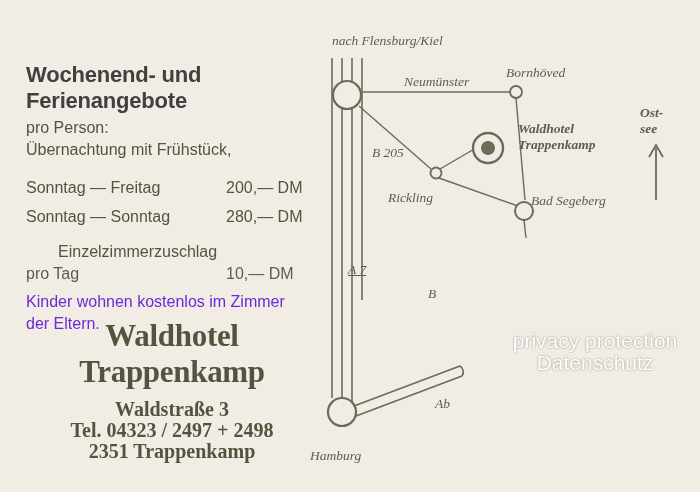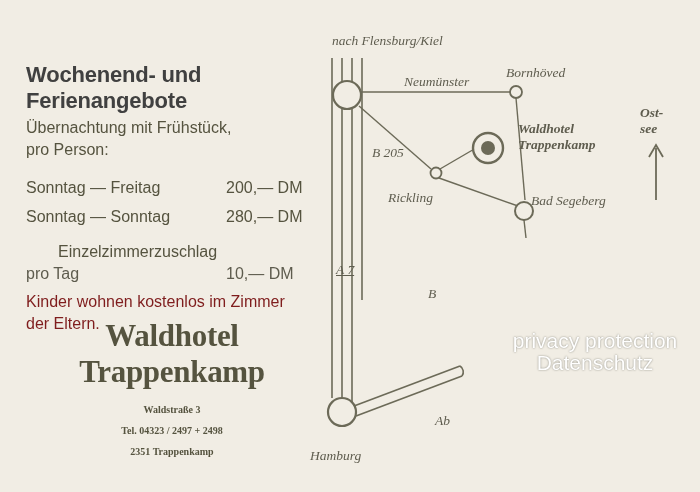--- a/index.html
+++ b/index.html
@@ -64,21 +64,21 @@
     display: flex;
     align-items: center;
     font-size: 16px;
     line-height: 22px;
   }
   .extra-row .price-label { flex: 0 0 200px; }
   .kids {
     font-size: 16px;
     line-height: 22px;
     margin-top: 6px;
-    color: #7f1d1d;
+    color: #6d28d9;
   }
 
   
   .hotel-block {
     position: absolute;
     left: 22px;
     top: 318px;
     width: 300px;
     text-align: center;
     color: #55533f;
@@ -91,21 +91,21 @@
     margin-bottom: 9px;
   }
   .hotel-family {
     font-family: "Liberation Serif", serif;
     font-size: 15px;
     font-weight: bold;
     margin-bottom: 6px;
   }
   .hotel-line {
     font-family: "Liberation Serif", serif;
-    font-size: 10px;
+    font-size: 20px;
     font-weight: bold;
     line-height: 21px;
   }
 
   
   .map {
     position: absolute;
     left: 310px;
     top: 0;
     width: 390px;
@@ -129,23 +129,23 @@
   .map-label.plain {
     font-style: italic;
   }
   .lbl-flensburg { left: 22px;  top: 33px; }
   .lbl-neumuenster { left: 55px; top: 74px; margin-left: 39px; }
   .lbl-bornhoeved { left: 196px; top: 65px; }
   .lbl-waldhotel { left: 208px;  top: 121px; line-height: 16px; }
   .lbl-b205 { left: 62px; top: 145px; }
   .lbl-rickling { left: 78px; top: 190px; }
   .lbl-badsegeberg { left: 221px; top: 193px; }
-  .lbl-a7 { left: 26px; top: 262px; text-decoration: underline; }
+  .lbl-a7 { left: 38px; top: 262px; text-decoration: underline; }
   .lbl-b { left: 118px; top: 286px; }
-  .lbl-ab { left: 125px; top: 413px; text-align: right; }
+  .lbl-ab { left: 125px; top: 396px; text-align: right; }
   .lbl-hamburg { left: 0px; top: 448px; }
   .lbl-ostsee {
     left: 330px; top: 105px;
     line-height: 16px;
     font-style: italic;
     font-weight: bold;
   }
 
   
   .privacy {
@@ -162,22 +162,22 @@
   }
 </style>
 </head>
 <body>
 
 <div class="page">
 
   <div class="left-block">
     <div class="offer-title">Wochenend- und Ferienangebote</div>
     <div class="offer-sub">
+      <div>pro Person:</div>
       <div>Übernachtung mit Frühstück,</div>
-      <div>pro Person:</div>
     </div>
 
     <div class="price-row">
       <span class="price-label">Sonntag — Freitag</span>
       <span class="price-value">200,— DM</span>
     </div>
     <div class="price-row">
       <span class="price-label">Sonntag — Sonntag</span>
       <span class="price-value">280,— DM</span>
     </div>

